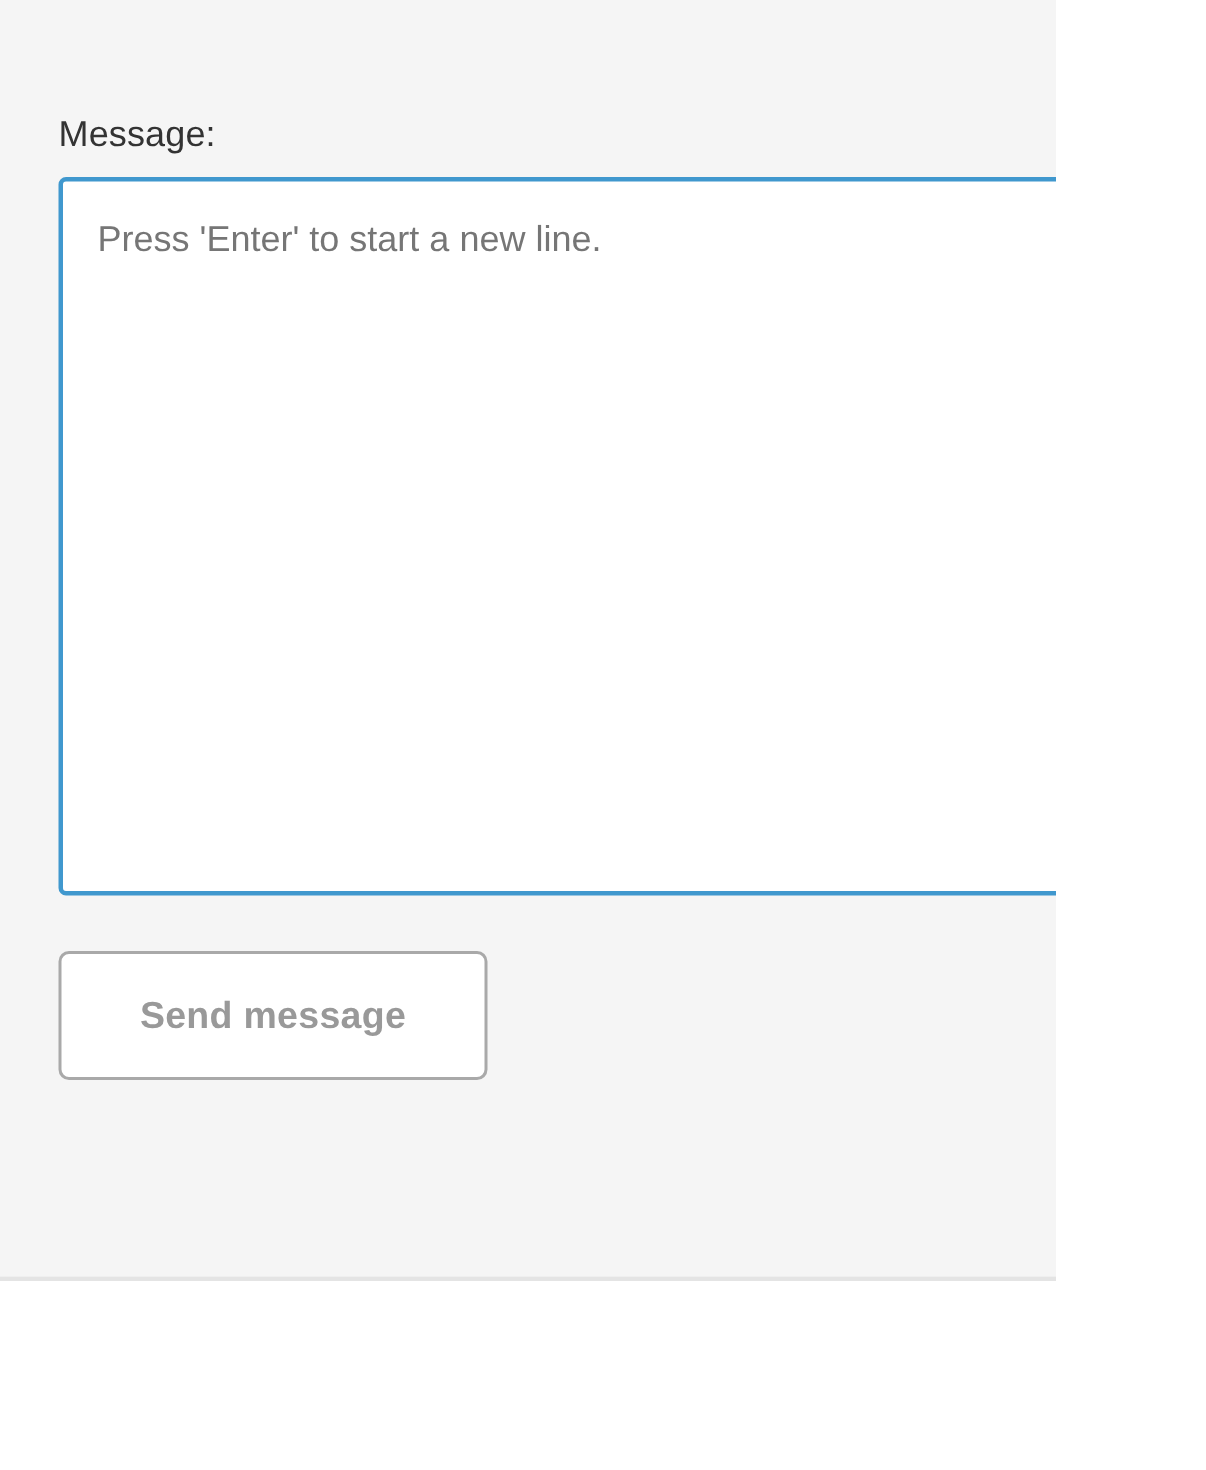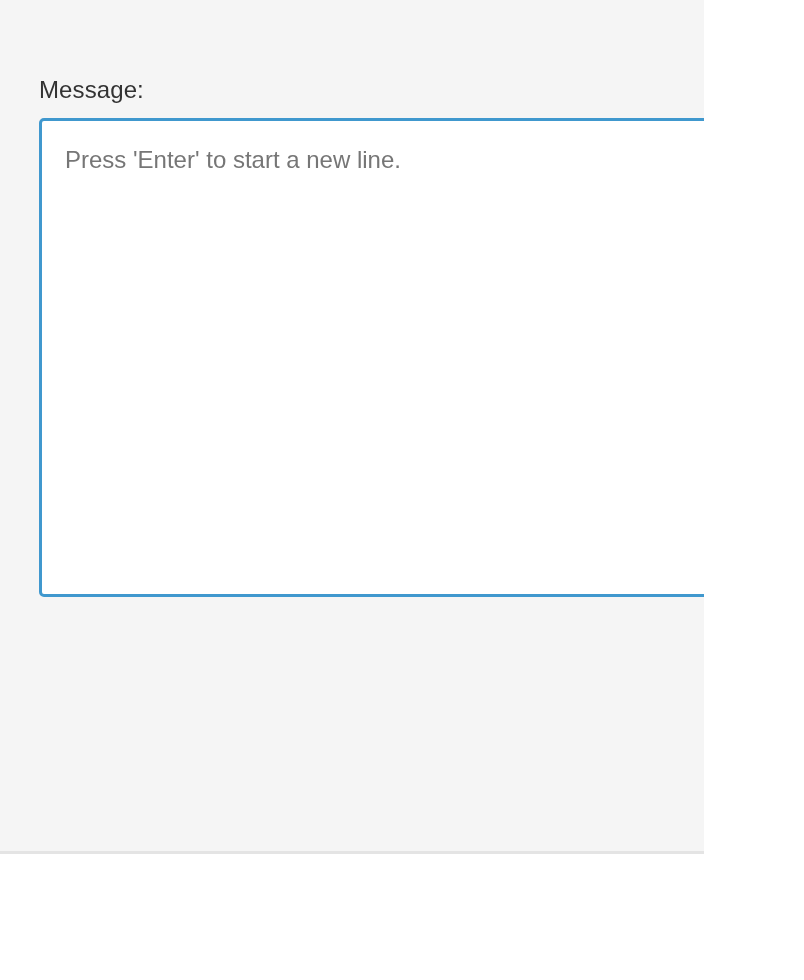--- a/index.html
+++ b/index.html
@@ -116,19 +116,20 @@
 <body>
 
 <div id="screen">
 
   <div class="compose-panel">
 
     <div class="field-label">Message:</div>
 
     <textarea class="message-input" placeholder="Press 'Enter' to start a new line." style=""></textarea>
 
+    <button class="send-button">Send message</button>
 
   </div>
 
   <div class="panel-divider"></div>
   <div class="below-area"></div>
 
 </div>
 
 </body></html>

